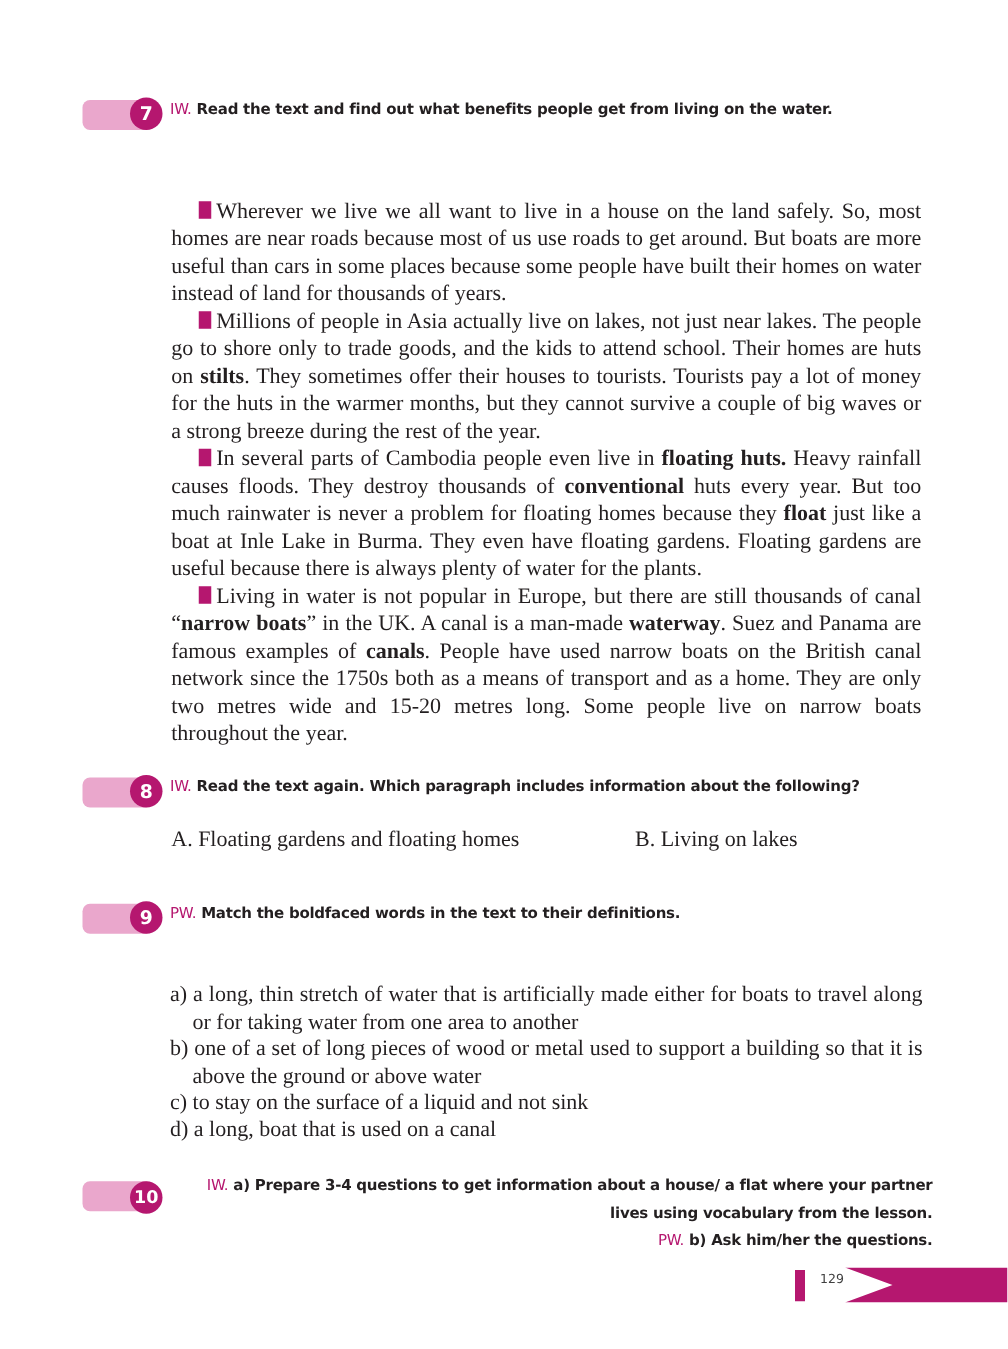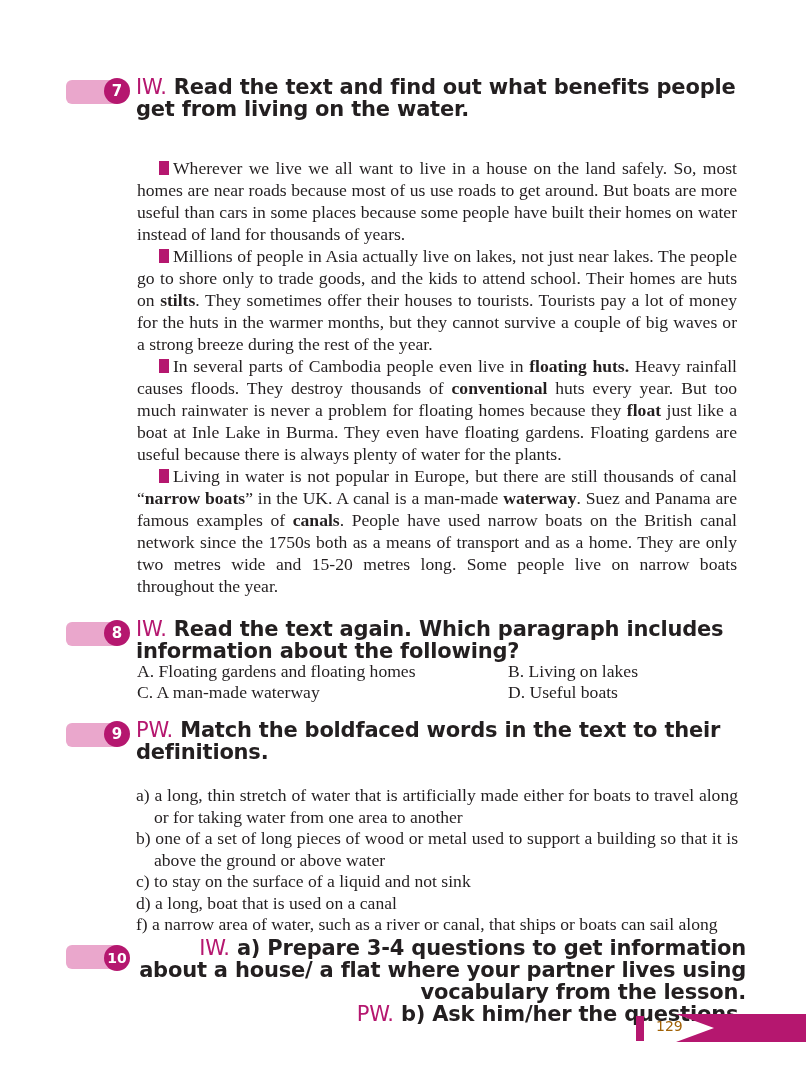--- a/index.html
+++ b/index.html
@@ -1,39 +1,39 @@
 <!DOCTYPE html>
 <html><head>
   <meta charset="utf-8">
   <style>
     html, body { margin: 0; padding: 0; background: #ffffff; }
     body { width: 806px; height: 1079px; position: relative; overflow: hidden; }
     .page { position: absolute; left: 0; top: 0; width: 806px; height: 1079px; }
 
     .task { position: absolute; left: 66px; width: 680px; }
-    .task-head { position: relative; padding-left: 70px; font-family: "DejaVu Sans", sans-serif; font-weight: bold; font-size: 21px; line-height: 22px; color: #231f20; letter-spacing: -0.2px; }
+    .task-head { position: relative; padding-left: 70px; font-family: "DejaVu Sans", sans-serif; font-weight: bold; font-size: 12px; line-height: 22px; color: #231f20; letter-spacing: -0.2px; }
     .tab { position: absolute; left: 0; top: 4px; width: 56px; height: 24px; background: #eaa7cc; border-radius: 6px; }
     .num { position: absolute; left: 38px; top: 2px; width: 26px; height: 26px; border-radius: 50%; background: #b5176f; color: #fff; font-family: "DejaVu Sans", sans-serif; font-size: 15px; font-weight: bold; text-align: center; line-height: 26px; }
     .num.two { font-size: 14px; }
     .mode { color: #b5176f; font-weight: normal; }
 
     .body-text { position: absolute; left: 137px; width: 600px; font-family: "Liberation Serif", serif; font-size: 17.6px; line-height: 22px; color: #231f20; text-align: justify; margin-top: 32px; }
     .para { text-indent: 22px; margin: 0; }
     .sq { display: inline-block; width: 10px; height: 14px; background: #b5176f; margin-right: 4px; vertical-align: -1px; text-indent: 0; }
     b { font-weight: bold; }
 
     .options { position: absolute; left: 137px; width: 600px; font-family: "Liberation Serif", serif; font-size: 17.6px; line-height: 21px; color: #231f20; }
     .opt-row { display: flex; align-items: flex-end; }
     .opt-row span:first-child { width: 371px; }
 
     .defs { position: absolute; left: 136px; width: 602px; font-family: "Liberation Serif", serif; font-size: 17.6px; line-height: 21.5px; color: #231f20; margin-top: 42px; }
     .def { padding-left: 18px; text-indent: -18px; text-align: justify; }
 
     .footer-bar { position: absolute; left: 636px; top: 1016px; width: 8px; height: 25px; background: #b5176f; }
-    .page-num { position: absolute; left: 656px; top: 1018px; font-family: "DejaVu Sans", sans-serif; font-size: 14px; color: #a16207; }
+    .page-num { position: absolute; left: 656px; top: 1018px; font-family: "DejaVu Sans", sans-serif; font-size: 10px; color: #404040; }
     .arrow { position: absolute; left: 676px; top: 1014px; width: 130px; height: 28px; }
   </style>
 </head>
 <body>
 
 <div class="page">
 
   <div class="task" style="top:76px;">
     <div class="tab"></div>
     <div class="num">7</div>
@@ -50,37 +50,32 @@
   <div class="task" style="top:618px;">
     <div class="tab"></div>
     <div class="num">8</div>
     <div class="task-head"><span class="mode">IW.</span><span> Read the text again. Which paragraph includes information about the following?</span></div>
   </div>
   <div class="options" style="top:661px;">
     <div class="opt-row">
       <span>A. Floating gardens and floating homes</span>
       <span>B. Living on lakes</span>
     </div>
-    <div class="opt-row">
-      <span>C. A man-made waterway</span>
-      <span>D. Useful boats</span>
-    </div>
   </div>
 
   <div class="task" style="top:719px;">
     <div class="tab"></div>
     <div class="num">9</div>
     <div class="task-head"><span class="mode">PW.</span><span> Match the boldfaced words in the text to their definitions.</span></div>
   </div>
   <div class="defs" style="top:743px;">
     <div class="def">a) a long, thin stretch of water that is artificially made either for boats to travel along or for taking water from one area to another</div>
     <div class="def">b) one of a set of long pieces of wood or metal used to support a building so that it is above the ground or above water</div>
     <div class="def">c) to stay on the surface of a liquid and not sink</div>
     <div class="def">d) a long, boat that is used on a canal</div>
-    <div class="def">f) a narrow area of water, such as a river or canal, that ships or boats can sail along</div>
   </div>
 
   <div class="task" style="top:937px;">
     <div class="tab" style="top:8px;"></div>
     <div class="num two" style="top:8px;">10</div>
     <div class="task-head" style="padding-left:66px;text-align:right;"><span class="mode">IW.</span><span> a) Prepare 3-4 questions to get information about a house/ a flat where your partner lives using vocabulary from the lesson.</span><br><span class="mode">PW.</span><span> b) Ask him/her the questions.</span></div>
   </div>
 
   <div class="footer-bar"></div>
   <div class="page-num">129</div>

